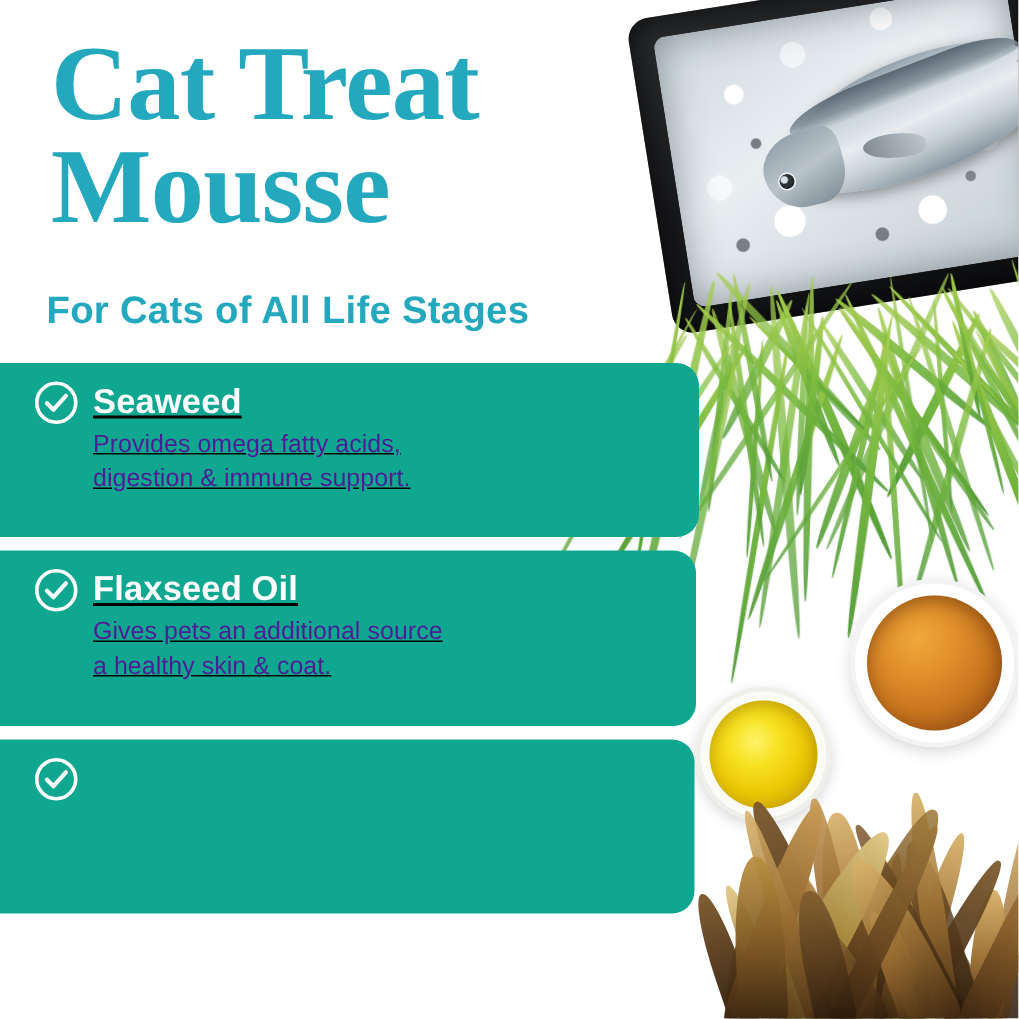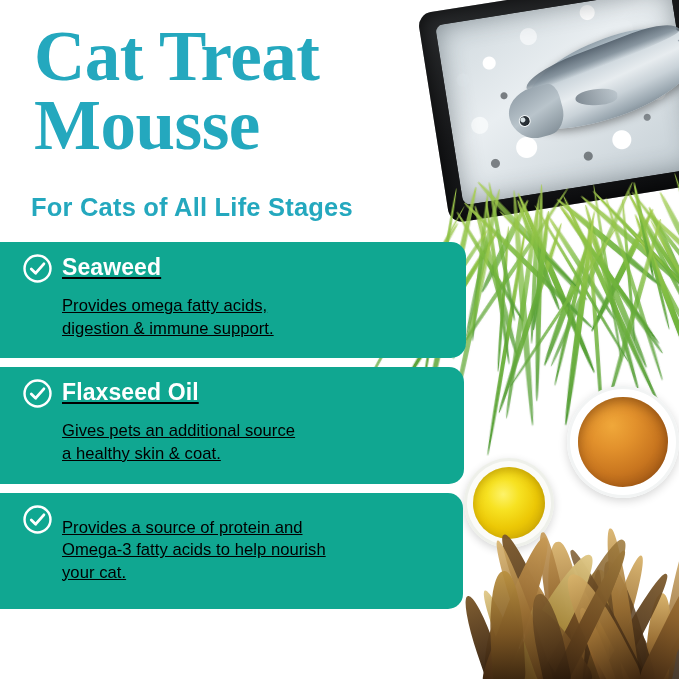--- a/index.html
+++ b/index.html
@@ -274,23 +274,23 @@
     font-size: 23px;
     line-height: 1.28;
     color: #ffffff;
     letter-spacing: .1px;
   }
   .card-body {
     font-family: "Liberation Sans", sans-serif;
     font-weight: 400;
     font-size: 16.6px;
     line-height: 1.35;
-    color: #000000;
+    color: #4c1d95;
     letter-spacing: .05px;
-    margin-top: 13px;
+    margin-top: 3px;
   }
   .card-body .ln { display: block; white-space: nowrap; }
 </style>
 </head>
 <body>
 
 <div id="canvas">
 
   <div class="photo-layer">
 
@@ -466,21 +466,16 @@
       </div>
     </div>
 
     <div class="card c3">
       <span class="check-icon">
         <svg viewBox="0 0 32 32" width="31" height="31" aria-hidden="true">
           <circle cx="16" cy="16" r="13.4" fill="none" stroke="#ffffff" stroke-width="2.5"></circle>
           <path d="M9.6 16.4 L14.1 20.8 L22.6 11.2" fill="none" stroke="#ffffff" stroke-width="2.9" stroke-linecap="round" stroke-linejoin="round"></path>
         </svg>
       </span>
-      <div class="card-body">
-        <span class="ln">Provides a source of protein and</span>
-        <span class="ln">Omega-3 fatty acids to help nourish</span>
-        <span class="ln">your cat.</span>
-      </div>
     </div>
 
   </div>
 </div>
 
 </body></html>

